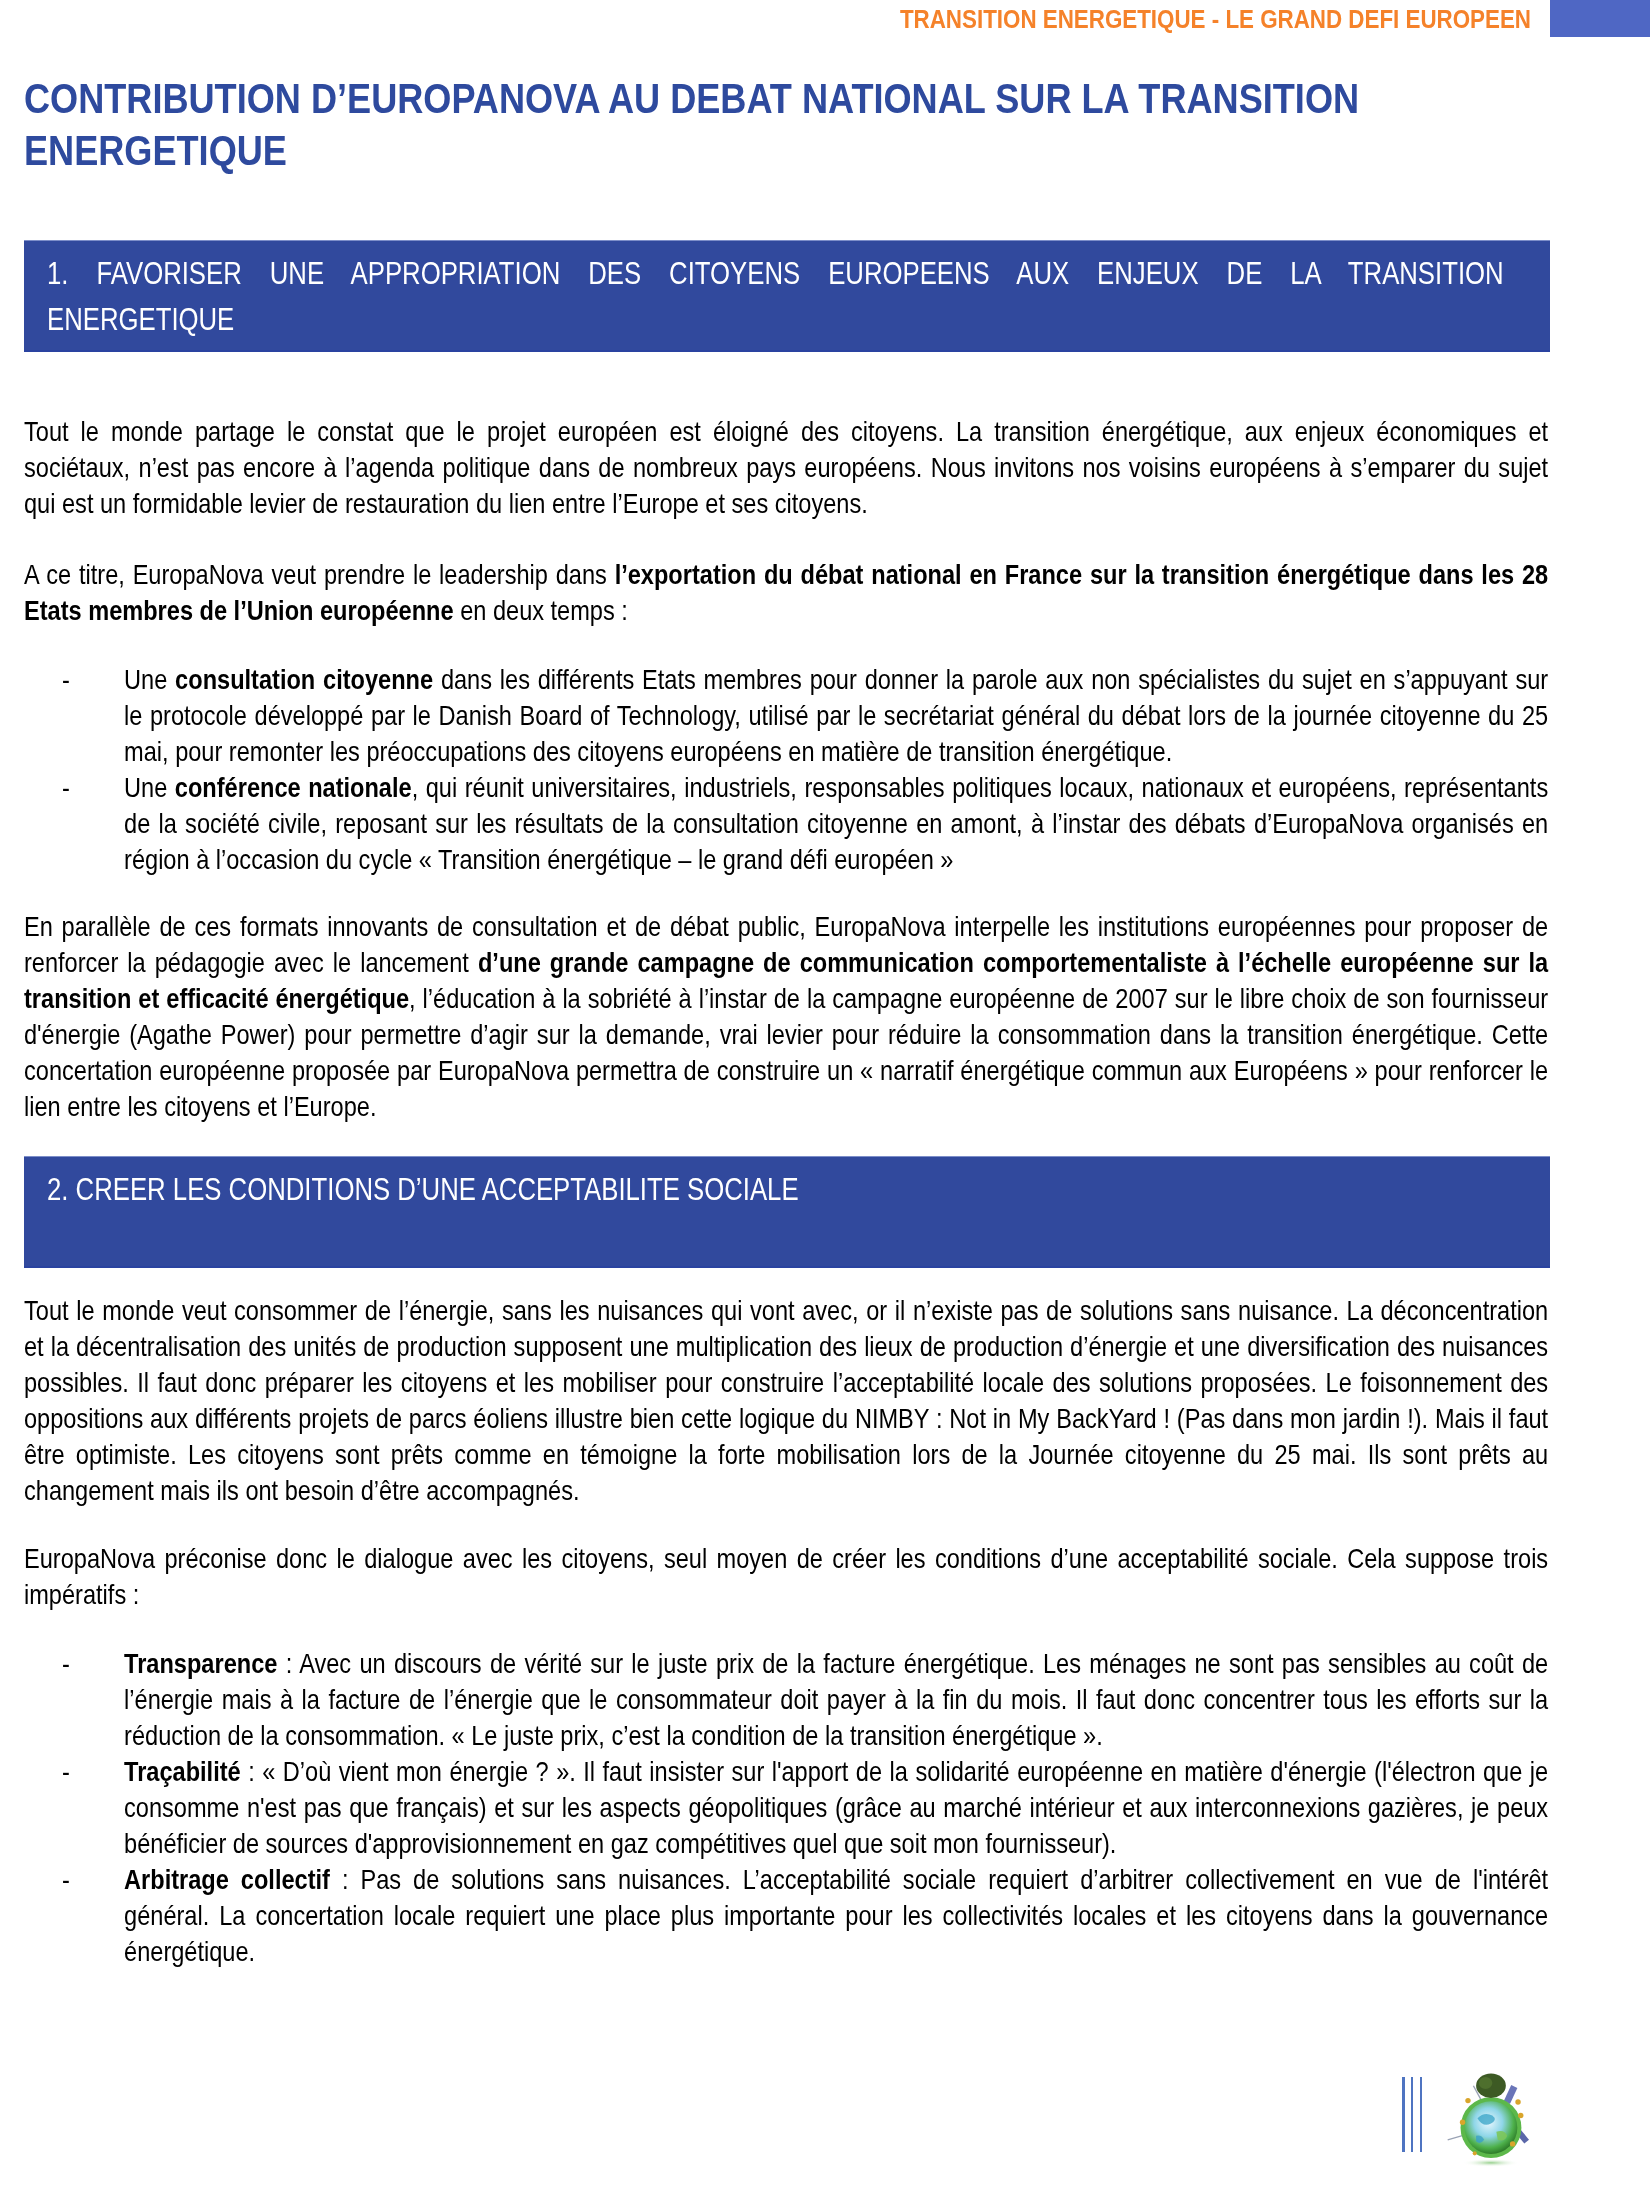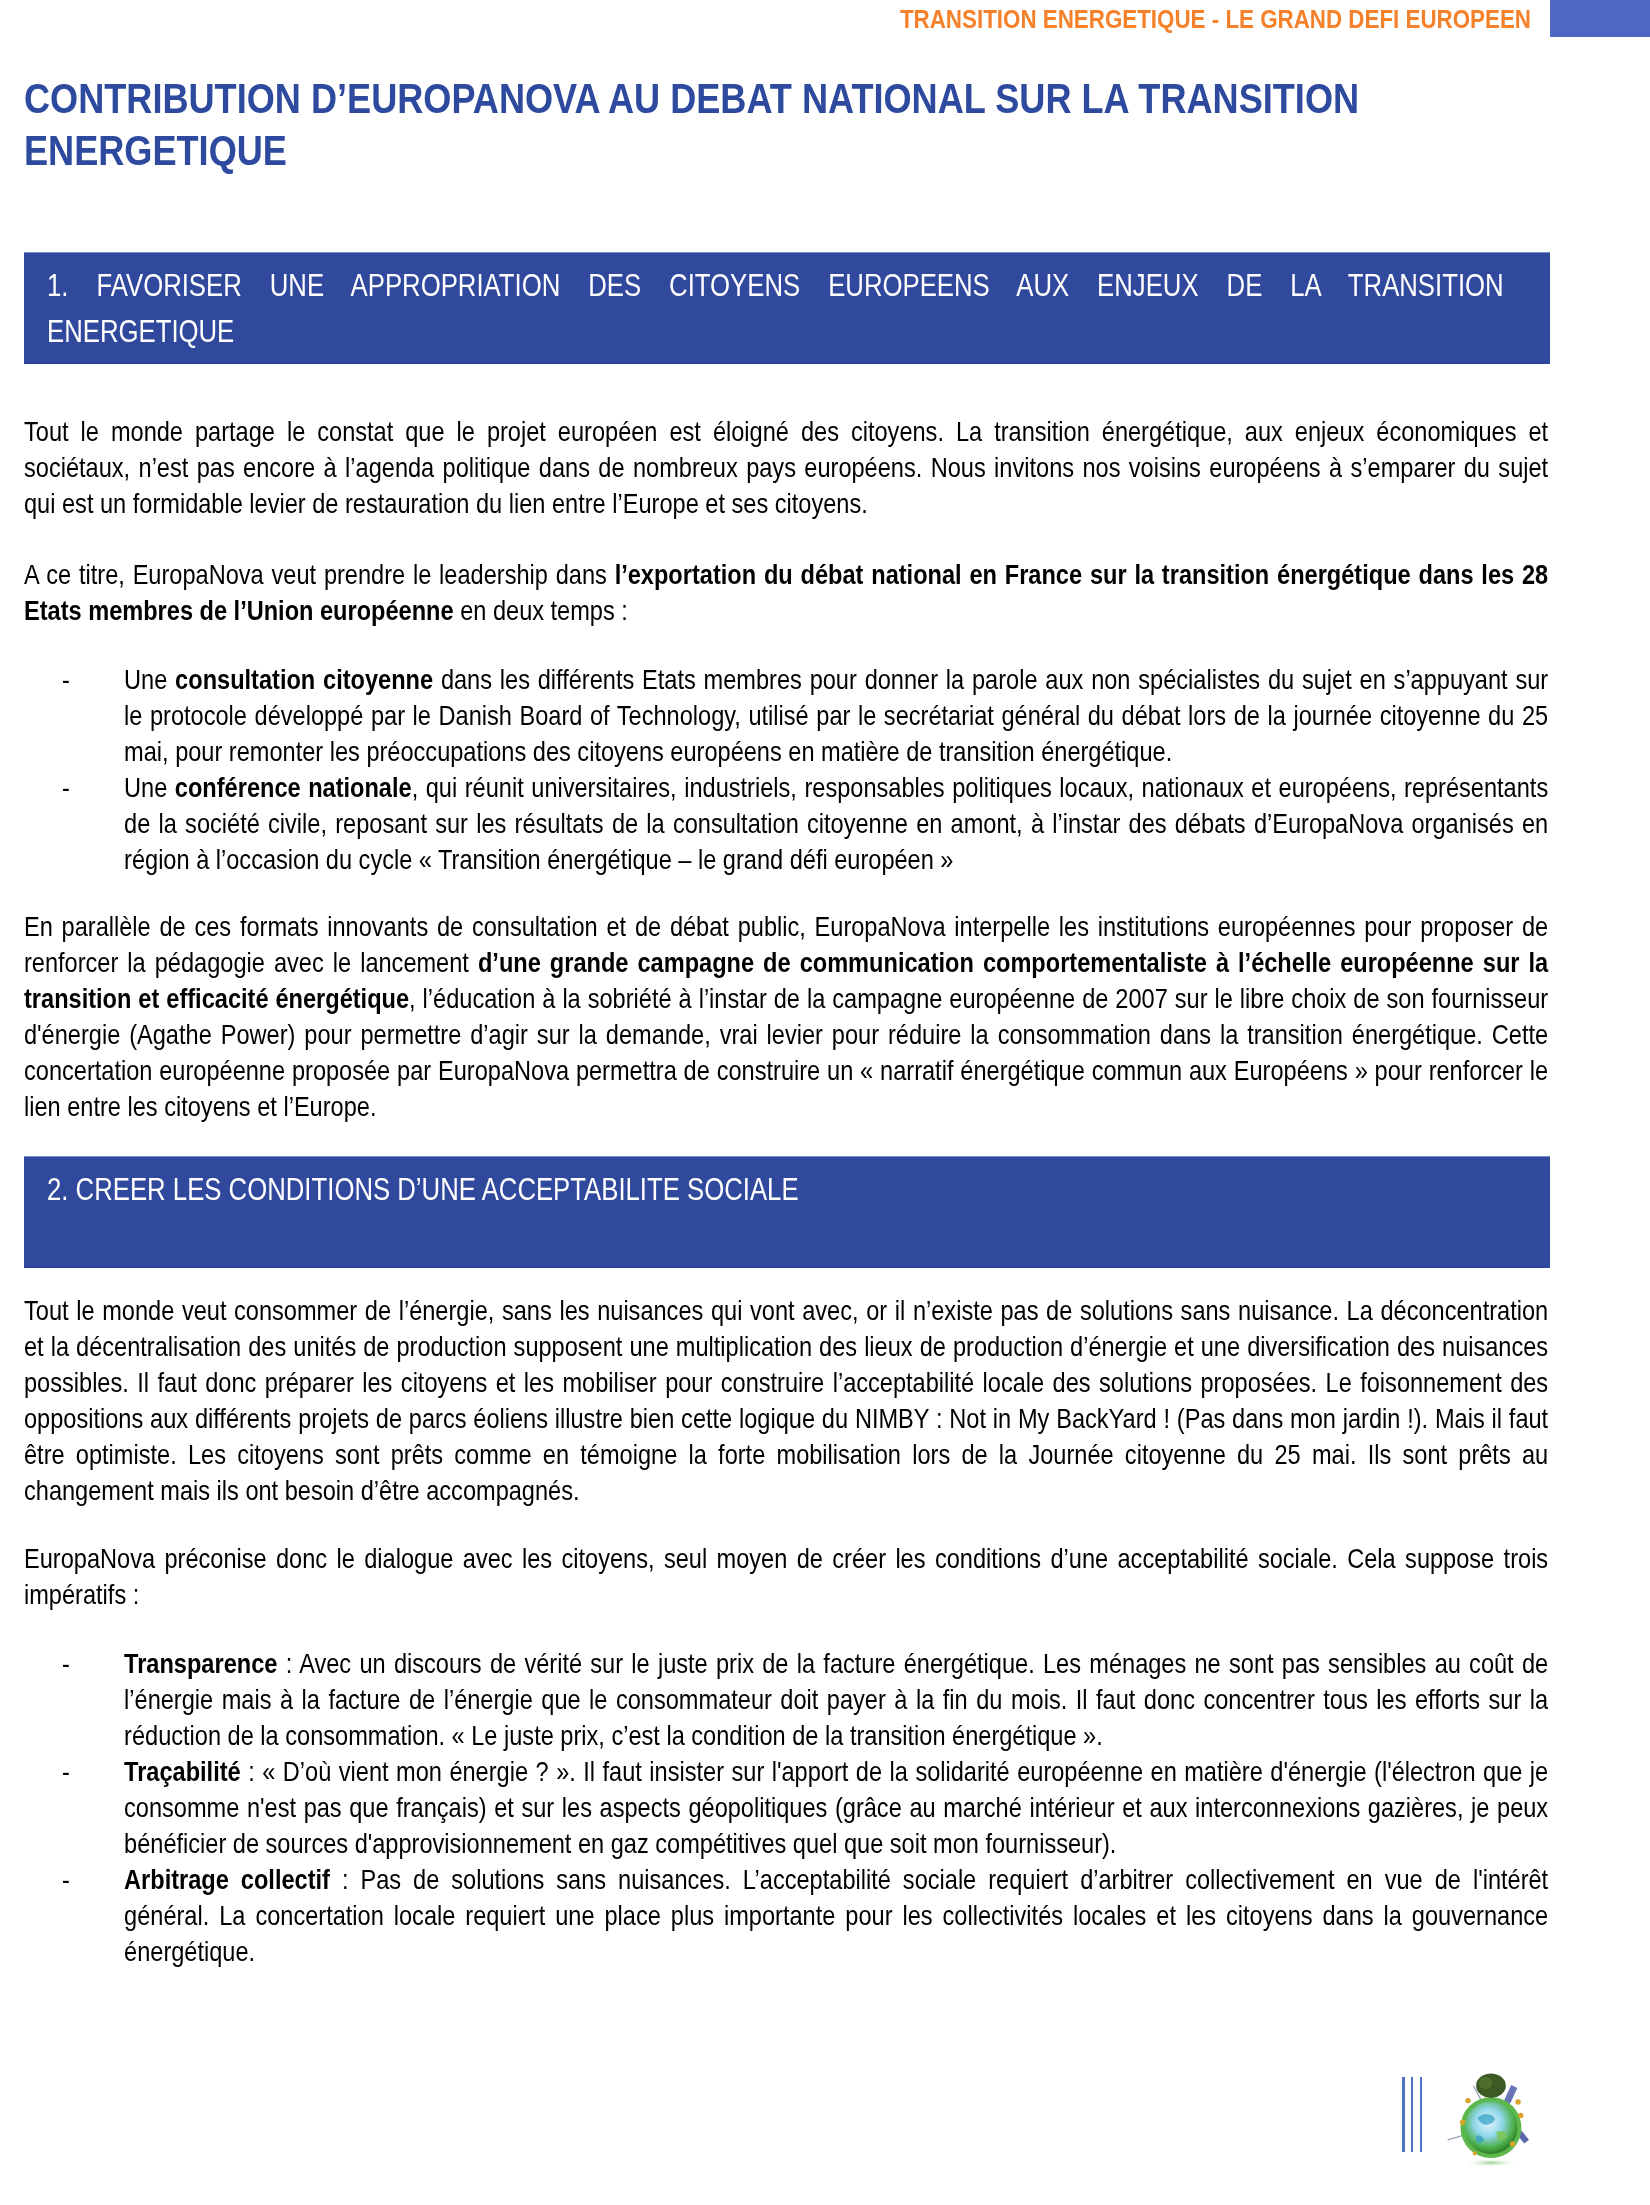--- a/index.html
+++ b/index.html
@@ -14,21 +14,21 @@
     position: absolute; left: 24.4px; top: 73px; width: 1627px;
     font-family: "Liberation Sans", sans-serif; font-weight: bold; font-size: 42px; line-height: 52px;
     color: #2e4a9e; transform-origin: left top; transform: scaleX(0.86); margin: 0;
   }
   .banner { position: absolute; left: 24px; width: 1526px; background: #31499d; border-top: 1.4px solid #7d8ec9; border-bottom: 2px solid #2a43a0; box-sizing: border-box; }
   .banner-text {
     position: absolute; left: 23px; width: 1755px; color: #ffffff;
     font-family: "Liberation Sans", sans-serif; font-size: 31px; line-height: 46px;
     text-align: justify; text-align-last: left; transform-origin: left top; transform: scaleX(0.83);
   }
-  .b1 { top: 252px; height: 112px; }
+  .b1 { top: 240px; height: 112px; }
   .b1 .banner-text { top: 9.5px; }
   .b1 .banner-text span.line1 { display: block; text-align: justify; text-align-last: justify; }
   .b2 { top: 1156px; height: 112px; }
   .b2 .banner-text { top: 9.5px; }
   .body-block {
     position: absolute; left: 24.4px; width: 1843px;
     font-family: "Liberation Sans", sans-serif; font-size: 28.5px; line-height: 36px; color: #000;
     text-align: justify; transform-origin: left top; transform: scaleX(0.827);
   }
   .body-block p { margin: 0; }

